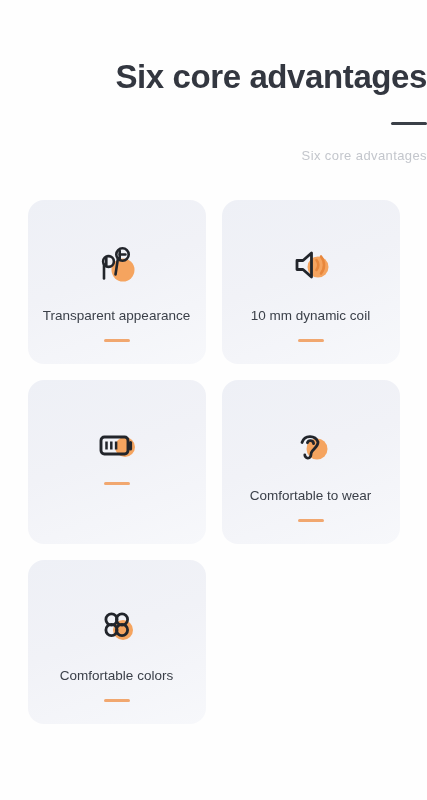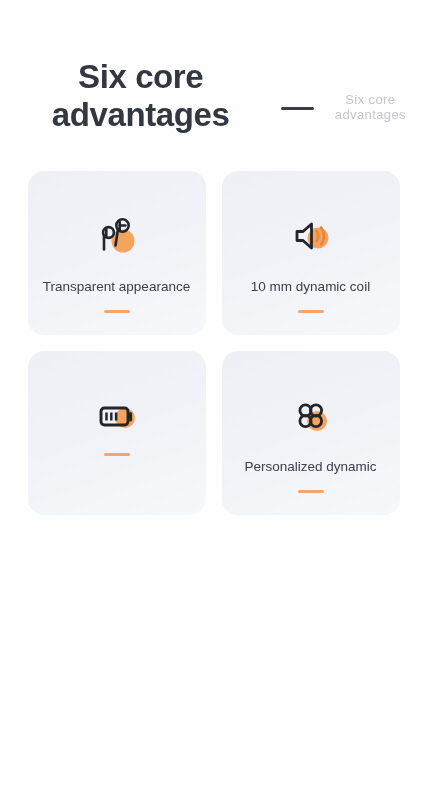--- a/index.html
+++ b/index.html
@@ -24,22 +24,22 @@
     display: flex;
     flex-direction: column;
     align-items: center;
   }
 
   
   .header {
     width: 100%;
     padding-top: 58px;
     display: flex;
-    flex-direction: row;
-    align-items: center;
+    flex-direction: column;
+    align-items: flex-end;
   }
 
   .page-title {
     font-size: 33px;
     font-weight: bold;
     color: #333740;
     letter-spacing: -0.4px;
     line-height: 1.15;
     text-align: center;
   }
@@ -170,31 +170,45 @@
           <g stroke="#22252b" stroke-width="2.5" stroke-linecap="butt">
             <path d="M15.5 18.5 V26.5"></path>
             <path d="M20.3 18.5 V26.5"></path>
             <path d="M25.1 18.5 V26.5"></path>
           </g>
         </svg>
       </div>
       <div class="card-underline"></div>
     </div>
 
+    <div class="card">
+      <div class="card-icon">
+        <svg width="50" height="44" viewBox="0 0 50 44">
+          <circle cx="31" cy="26" r="10.5" fill="#f5a45f"></circle>
+          <g fill="none" stroke="#22252b" stroke-width="2.8" stroke-linecap="round" stroke-linejoin="round">
+            <path d="M16 19.5 A8.5 8.5 0 0 1 32 19 c0 5.2 -5.4 7.2 -6.6 10.4
+                     c-0.9 2.4 0.2 4 -1.8 5.2 c-2.4 1.4 -4.8 -0.4 -4.8 -2.6"></path>
+            <path d="M21.4 19.8 A3.2 3.2 0 0 1 27.6 20.6"></path>
+          </g>
+        </svg>
+      </div>
+      <div class="card-label">Comfortable to wear</div>
+      <div class="card-underline"></div>
+    </div>
 
     <div class="card">
       <div class="card-icon">
         <svg width="50" height="44" viewBox="0 0 50 44">
           <circle cx="31" cy="27" r="10" fill="#f5a45f"></circle>
           <g fill="none" stroke="#22252b" stroke-width="2.8">
             <circle cx="19.5" cy="16.5" r="5.6"></circle>
             <circle cx="30.0" cy="16.5" r="5.6"></circle>
             <circle cx="19.5" cy="27.0" r="5.6"></circle>
             <circle cx="30.0" cy="27.0" r="5.6"></circle>
           </g>
         </svg>
       </div>
-      <div class="card-label">Personalized dynamic</div>
+      <div class="card-label">Comfortable colors</div>
       <div class="card-underline"></div>
     </div>
 
   </div>
 </div>
 
 </body></html>

